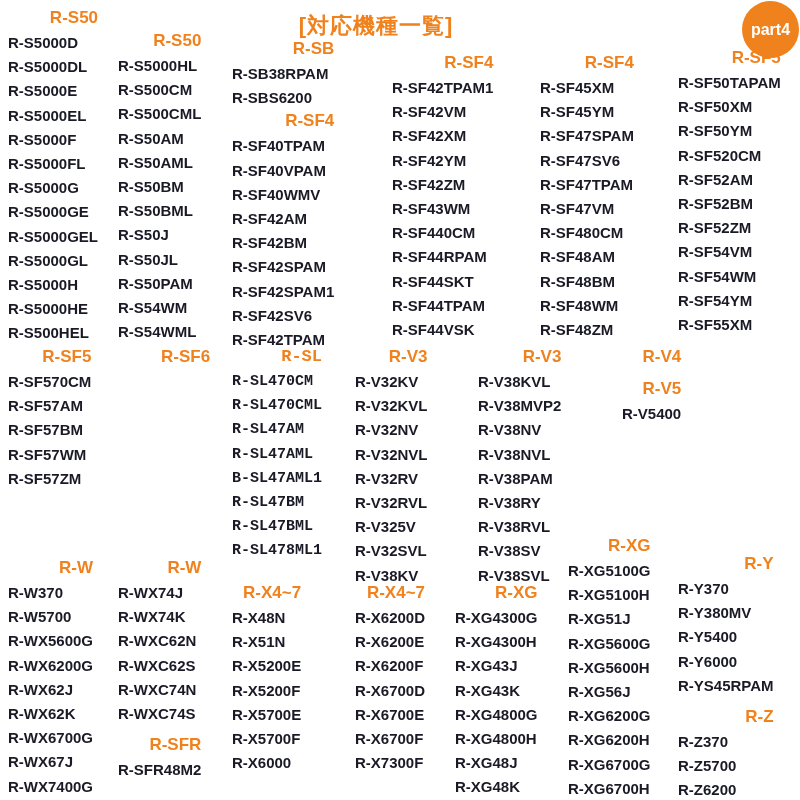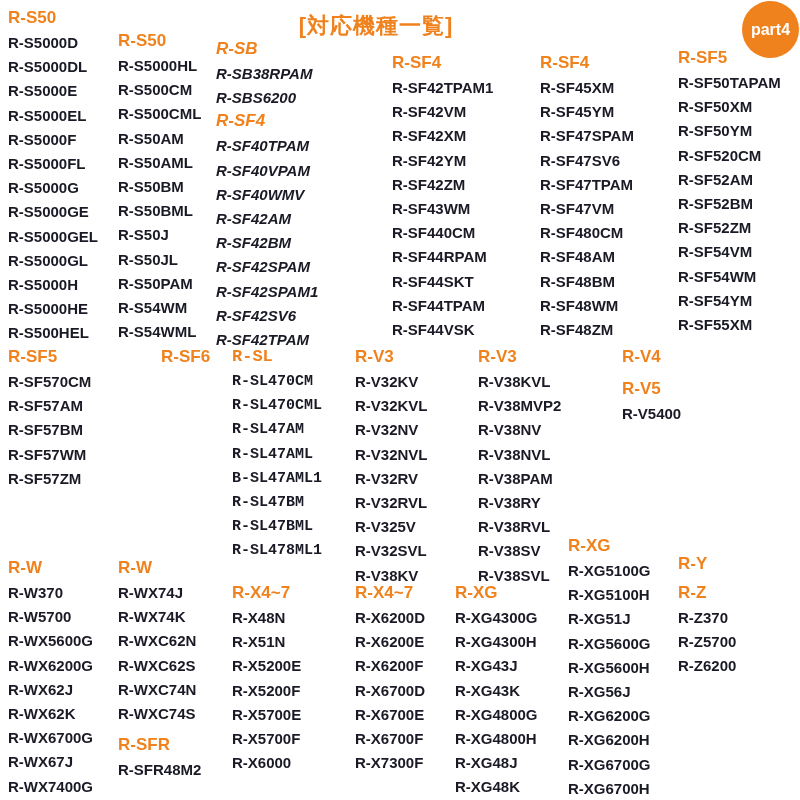--- a/index.html
+++ b/index.html
@@ -16,21 +16,21 @@
   }
   .badge {
     position:absolute; top:1px; right:1px; width:57px; height:57px;
     border-radius:50%; background:var(--accent); color:#ffffff;
     font-size:16px; font-weight:bold;
     display:flex; align-items:center; justify-content:center;
   }
   .col { position:absolute; }
   .hd {
     color:var(--accent); font-size:17px; font-weight:bold;
-    line-height:21px; margin-bottom:3px; white-space:nowrap;
+    line-height:21px; margin-bottom:3px; white-space:nowrap;text-align:right;
   }
   .grp + .grp { margin-top:8px; }
   .model {
     color:var(--text); font-size:15px; font-weight:bold;
     line-height:24.2px; white-space:nowrap;
   }
 </style>
 </head>
 <body>
 
@@ -71,21 +71,21 @@
         <div class="model">R-S50BML</div>
         <div class="model">R-S50J</div>
         <div class="model">R-S50JL</div>
         <div class="model">R-S50PAM</div>
         <div class="model">R-S54WM</div>
         <div class="model">R-S54WML</div>
       </div>
   </div>
 </div>
 
-<div class="col" style="left:216px;top:38px;font-style:italic;">
+<div class="col" style="left:232px;top:38px;">
   <div class="grp">
     <div class="hd">R-SB</div>
     <div class="lst">
         <div class="model">R-SB38RPAM</div>
         <div class="model">R-SBS6200</div>
       </div>
   </div>
   <div class="grp" style="margin-top:0;">
     <div class="hd">R-SF4</div>
     <div class="lst">
@@ -337,20 +337,27 @@
         <div class="model">R-XG6200H</div>
         <div class="model">R-XG6700G</div>
         <div class="model">R-XG6700H</div>
       </div>
   </div>
 </div>
 
 <div class="col" style="left:678px;top:553px;">
   <div class="grp">
     <div class="hd">R-Y</div>
+    <div class="lst">
+        <div class="model">R-Y370</div>
+        <div class="model">R-Y380MV</div>
+        <div class="model">R-Y5400</div>
+        <div class="model">R-Y6000</div>
+        <div class="model">R-YS45RPAM</div>
+      </div>
   </div>
   <div class="grp">
     <div class="hd">R-Z</div>
     <div class="lst">
         <div class="model">R-Z370</div>
         <div class="model">R-Z5700</div>
         <div class="model">R-Z6200</div>
       </div>
   </div>
 </div>

